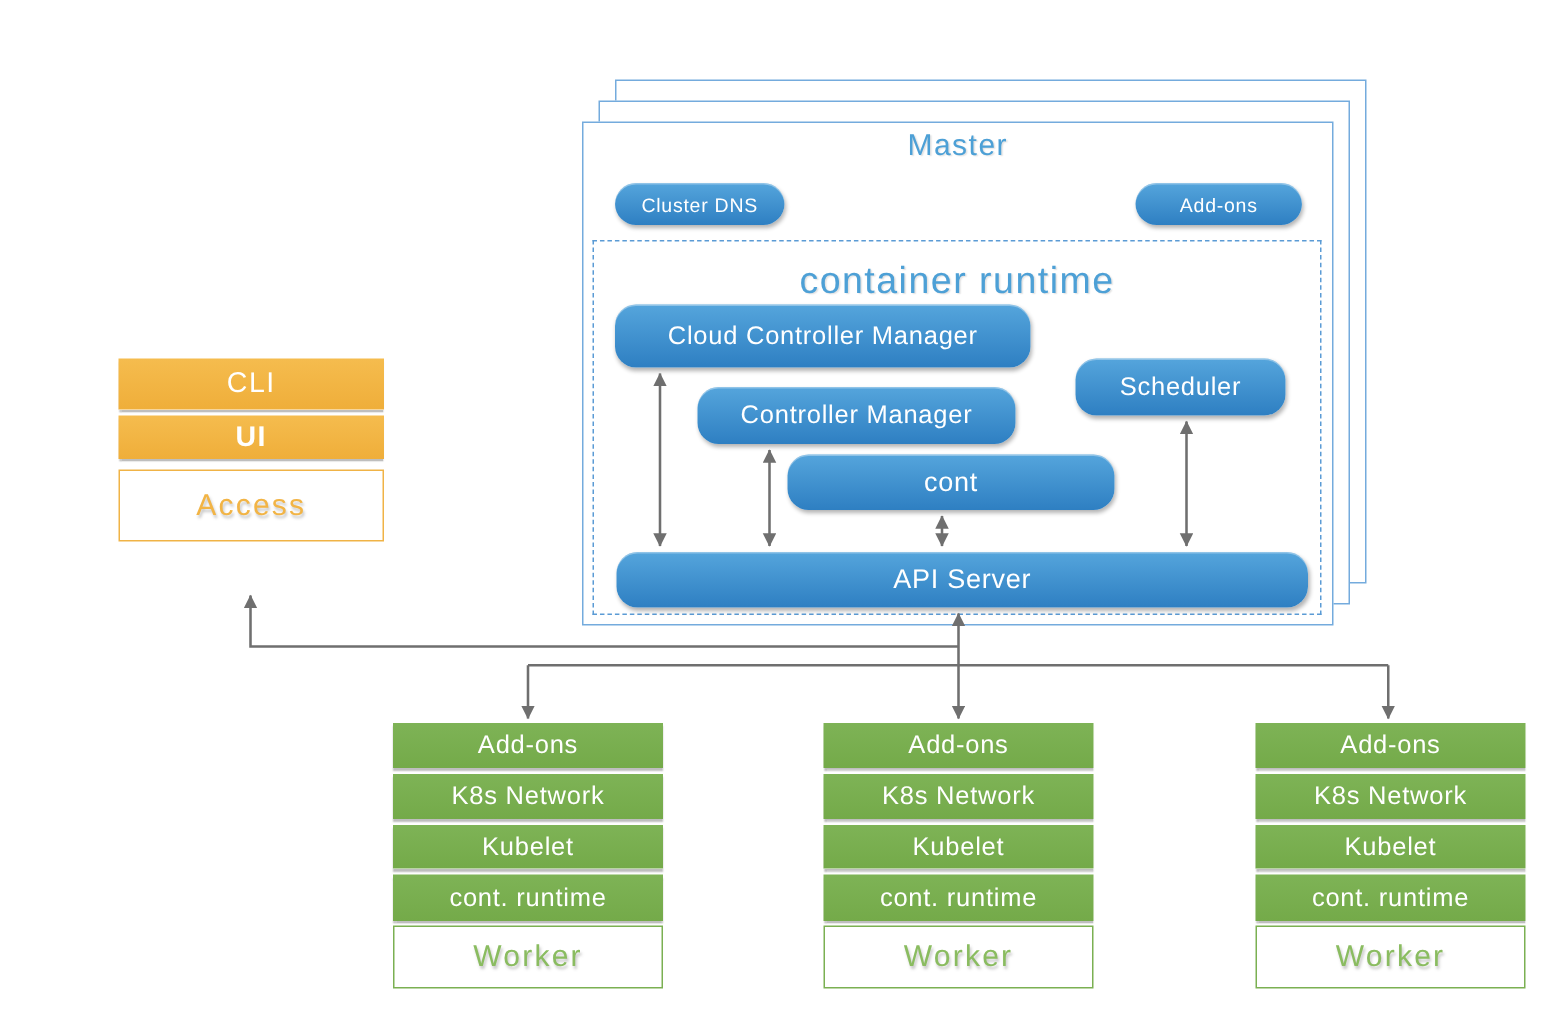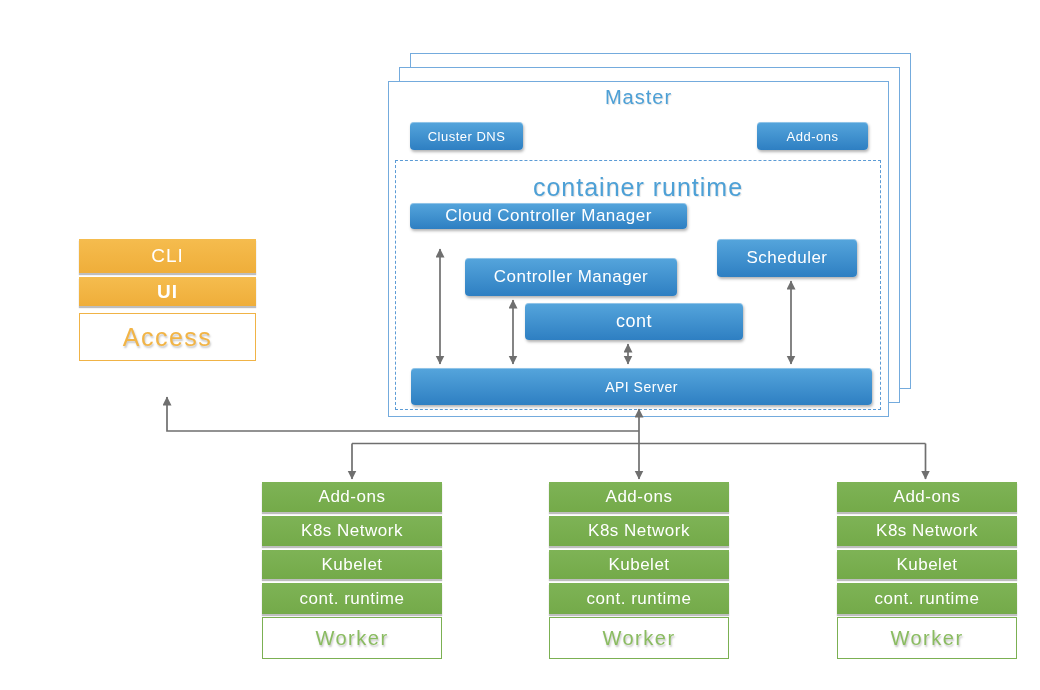--- a/index.html
+++ b/index.html
@@ -7,21 +7,21 @@
     position:relative;width:1040px;height:690px;background:#ffffff;overflow:hidden;
     font-family:"Liberation Sans", sans-serif;
   }
   
   .sheet{
     position:absolute;width:501px;height:336px;background:#ffffff;
     border:1.5px solid #74abdd;box-sizing:border-box;
   }
   
   .bluebox{
-    position:absolute;box-sizing:border-box;border-radius:4px;
+    position:absolute;box-sizing:border-box;border-radius:14px;
     background:linear-gradient(#55a5dc,#2e7fc2);
     box-shadow:1px 2px 3px rgba(0,0,0,0.30), inset 0 1px 0 rgba(255,255,255,0.35);
     color:#ffffff;display:flex;align-items:center;justify-content:center;
     letter-spacing:0.5px;
   }
   .blue-title{
     position:absolute;color:#4da0d6;text-align:center;letter-spacing:1px;
     text-shadow:1px 1px 1px rgba(0,0,0,0.12);
   }
   .dashedbox{
@@ -31,21 +31,21 @@
   .stack{position:absolute;display:flex;flex-direction:column;}
   .orangebar{
     background:linear-gradient(#f5bc4e,#efae3a);
     color:#fff;display:flex;align-items:center;justify-content:center;
     box-shadow:0 2px 1px rgba(110,110,110,0.45);
     font-size:19px;letter-spacing:1px;
   }
   .ghostbox-orange{
     background:#fff;border:1.5px solid #f0b346;box-sizing:border-box;
     display:flex;align-items:center;justify-content:center;
-    color:#f2b445;font-size:25px;letter-spacing:1.5px;
+    color:#f2b445;font-size:20px;letter-spacing:1.5px;
     text-shadow:1px 2px 2px rgba(90,90,90,0.35);
   }
   
   .greenbar{
     background:linear-gradient(#7eb356,#74aa49);
     color:#fff;display:flex;align-items:center;justify-content:center;
     box-shadow:0 2px 1px rgba(110,110,110,0.45);
     font-size:17px;letter-spacing:0.5px;
   }
   .ghostbox-green{
@@ -71,29 +71,29 @@
   <div class="blue-title z4" style="left:388px;top:86px;width:501px;font-size:20px;">Master</div>
 
   <div class="bluebox z4" style="left:410px;top:122px;width:113px;height:28px;font-size:13px;">Cluster DNS</div>
 
   <div class="bluebox z4" style="left:757px;top:122px;width:111px;height:28px;font-size:13px;">Add-ons</div>
 
   <div class="dashedbox z4" style="left:395px;top:160px;width:486px;height:250px;"></div>
 
   <div class="blue-title z4" style="left:395px;top:173px;width:486px;font-size:25px;">container runtime</div>
 
-  <div class="bluebox z4" style="left:410px;top:203px;width:277px;height:26px;font-size:17px;">Cloud Controller Manager</div>
+  <div class="bluebox z4" style="left:410px;top:203px;width:277px;height:42px;font-size:17px;">Cloud Controller Manager</div>
 
   <div class="bluebox z4" style="left:717px;top:239px;width:140px;height:38px;font-size:17px;">Scheduler</div>
 
   <div class="bluebox z4" style="left:465px;top:258px;width:212px;height:38px;font-size:17px;">Controller Manager</div>
 
   <div class="bluebox z4" style="left:525px;top:303px;width:218px;height:37px;font-size:18px;">cont</div>
 
-  <div class="bluebox z4" style="left:411px;top:368px;width:461px;height:37px;font-size:14px;">API Server</div>
+  <div class="bluebox z4" style="left:411px;top:368px;width:461px;height:37px;font-size:18px;">API Server</div>
 
   <div class="stack z4" style="left:79px;top:239px;width:177px;">
     <div class="orangebar" style="height:34px;">CLI</div>
     <div class="gap4"></div>
     <div class="orangebar" style="height:29px;font-weight:bold;">UI</div>
     <div class="gap4"></div>
     <div class="gap3"></div>
     <div class="ghostbox-orange" style="height:48px;">Access</div>
   </div>
 

